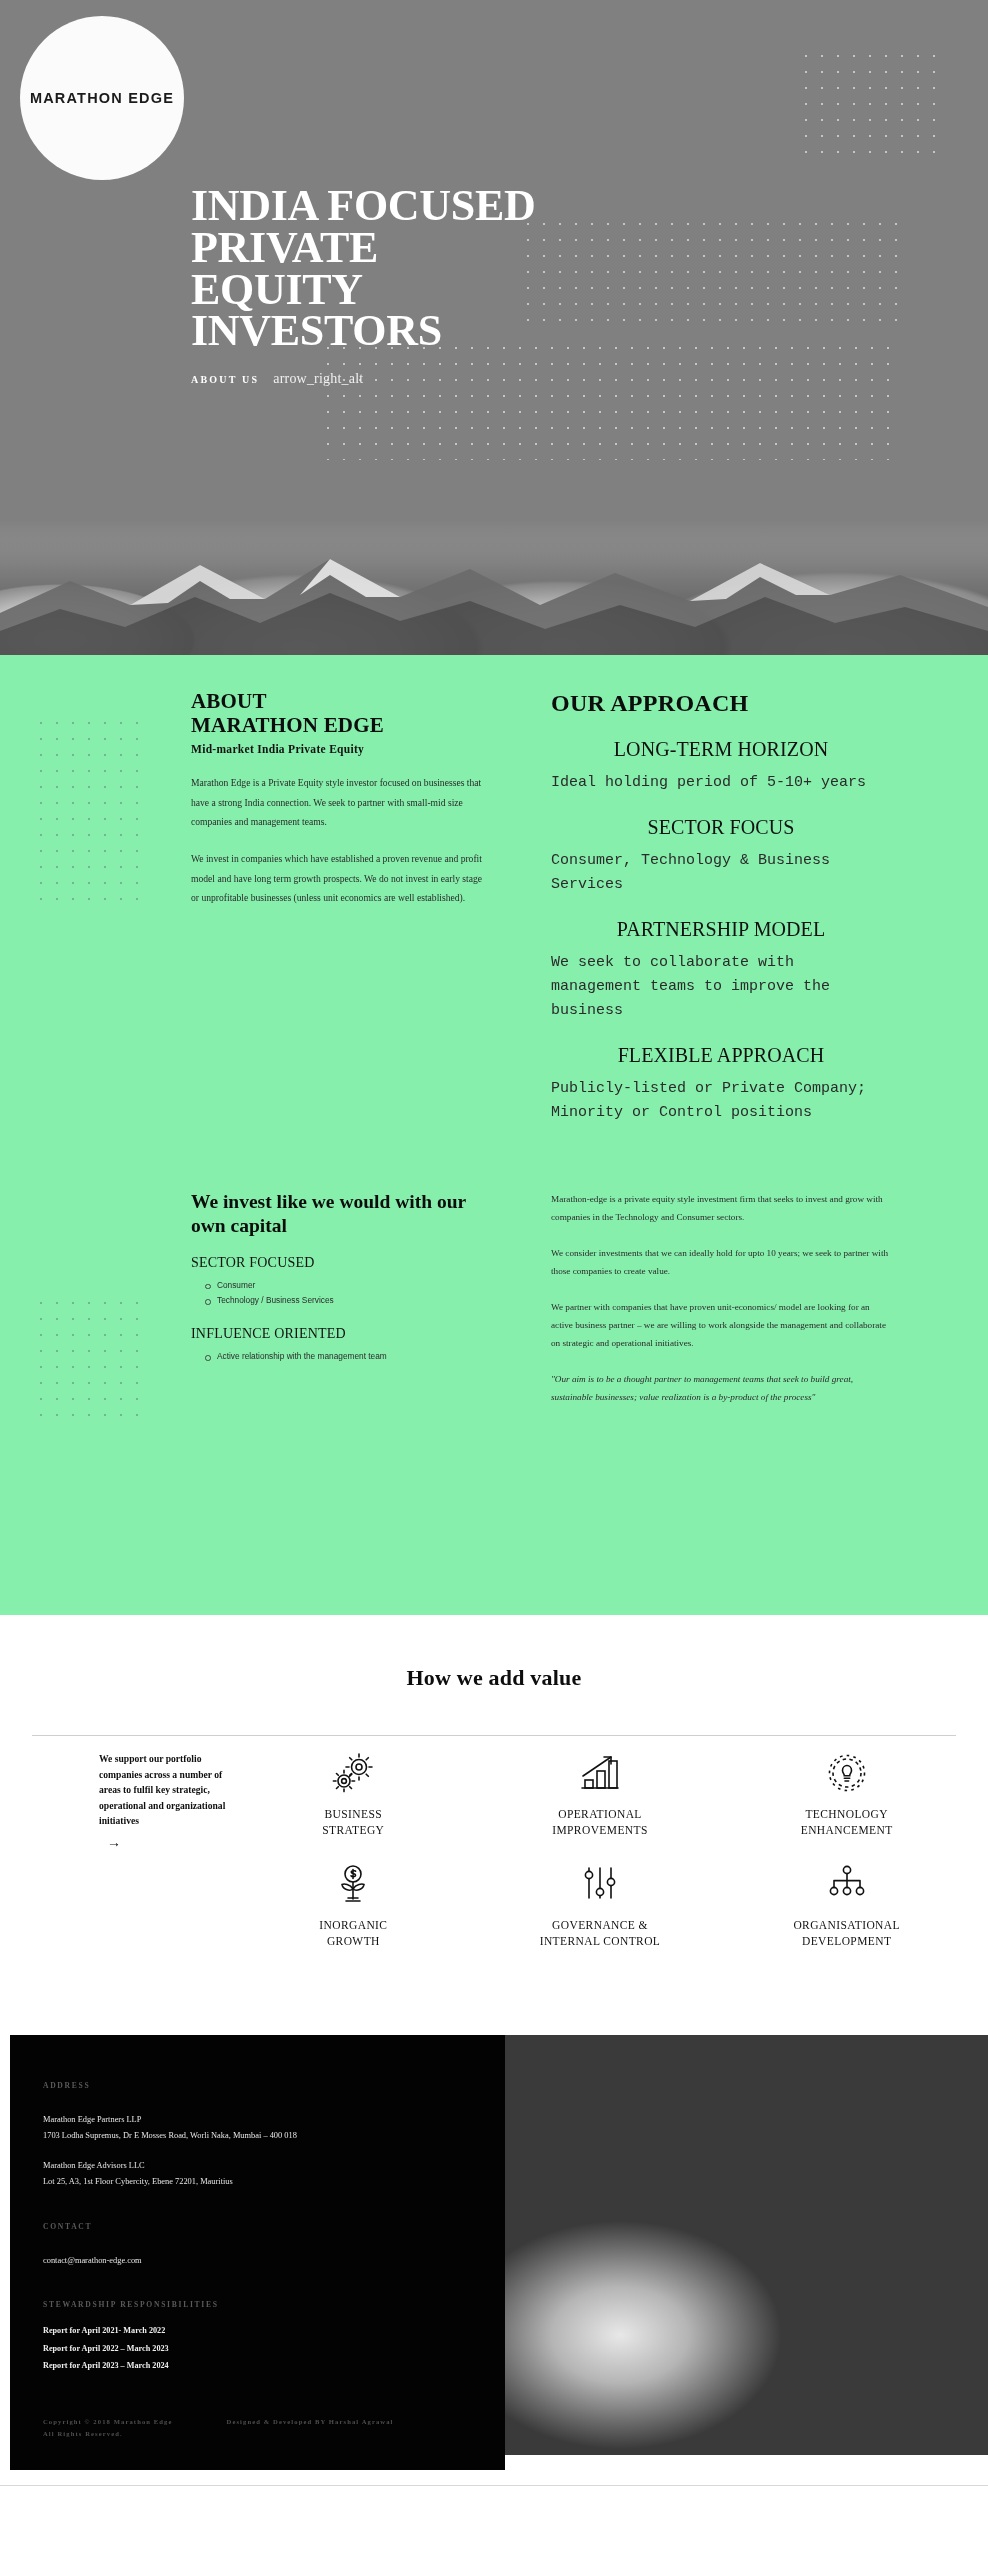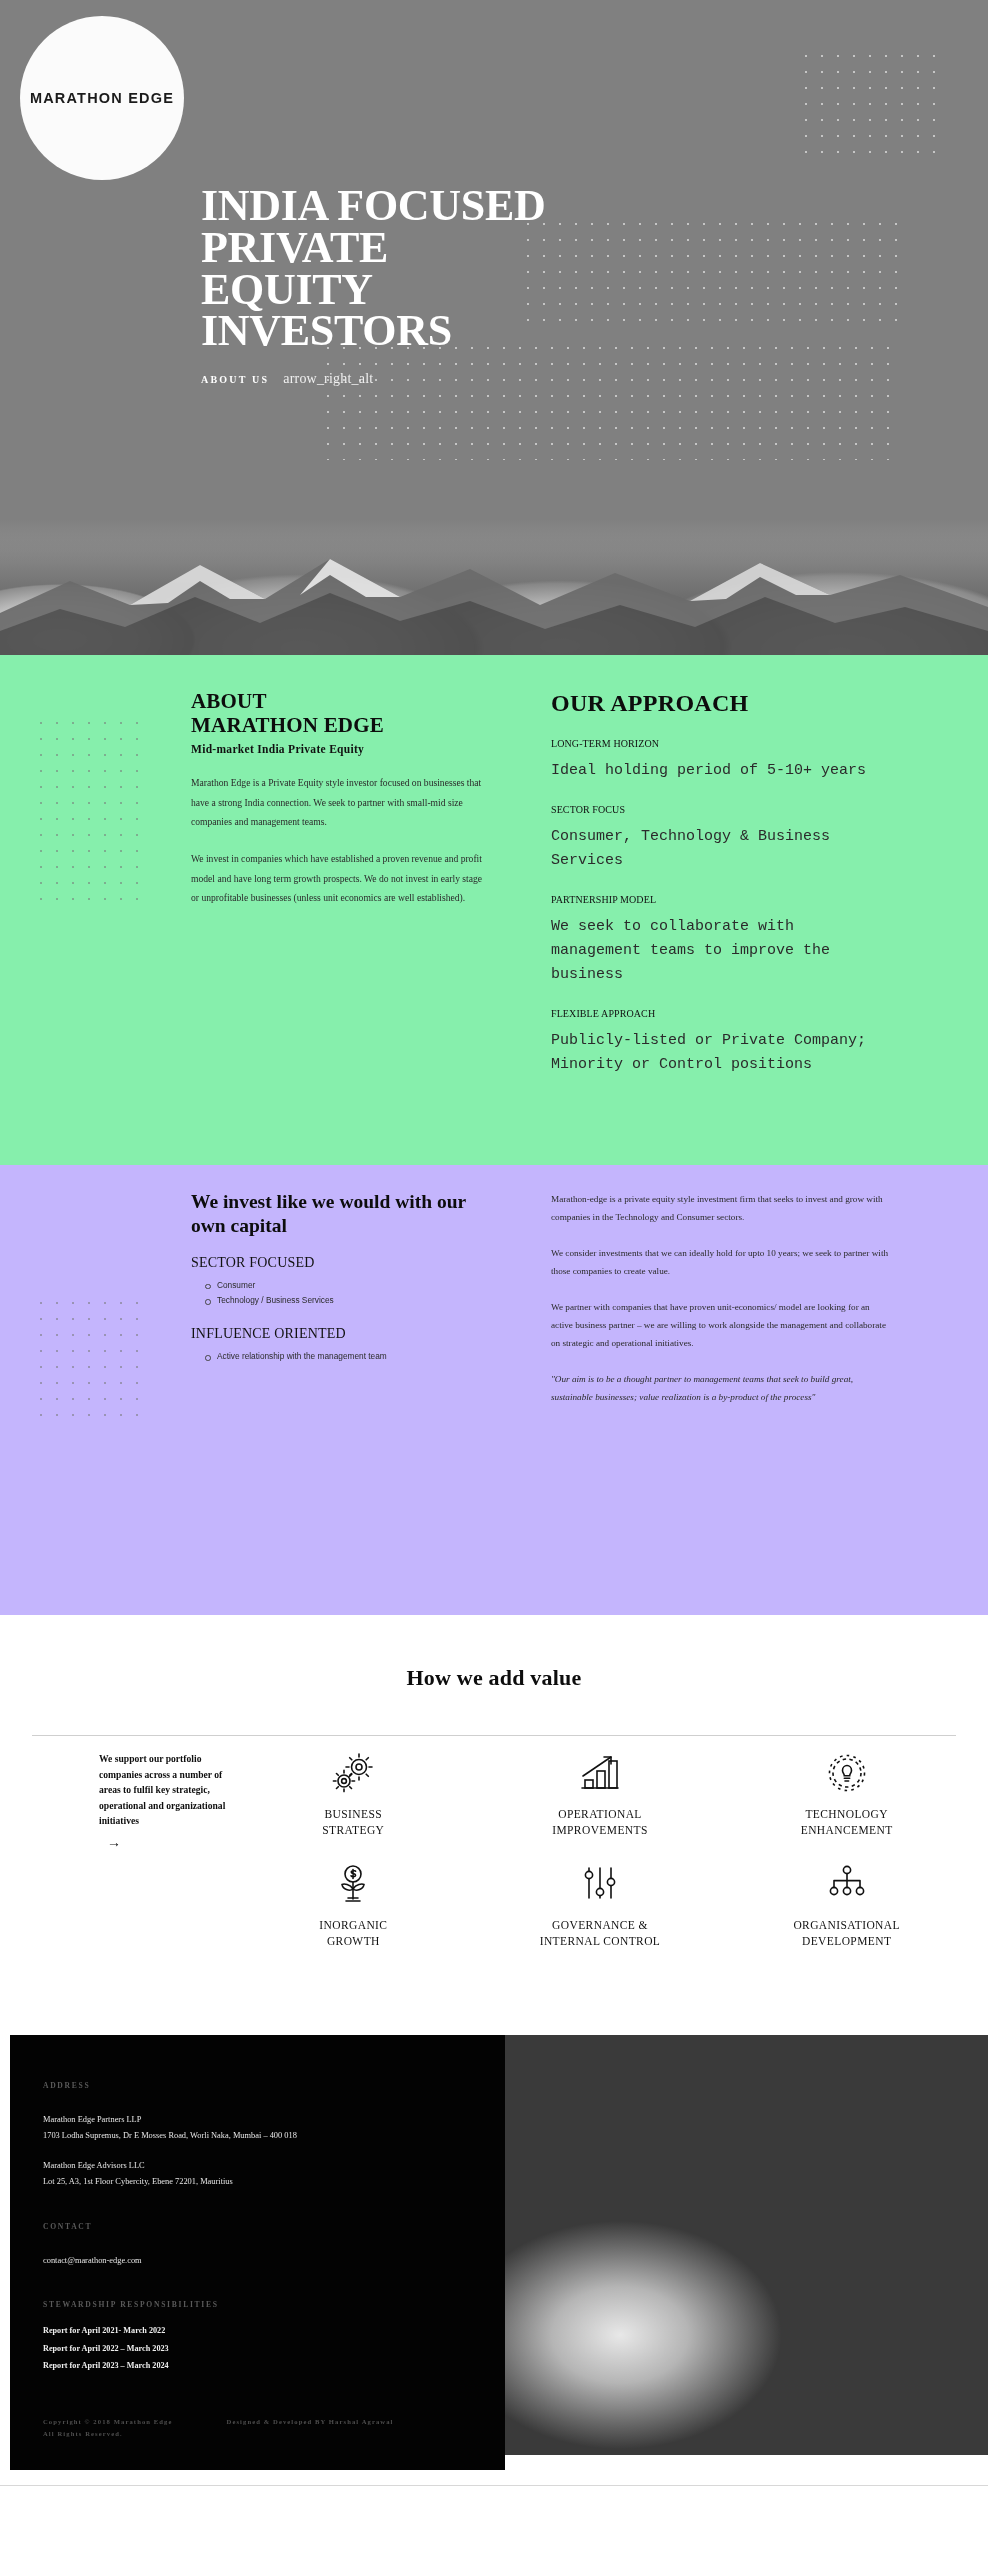--- a/index.html
+++ b/index.html
@@ -49,21 +49,20 @@
     font-size: 14.5px;
     font-weight: 700;
     letter-spacing: 1.2px;
     color: #1b1b1b;
     white-space: nowrap;
   }
   .hero-copy {
     position: absolute;
     left: 191px; top: 185px;
     width: 620px;
-    margin-left: 10px;
   }
   .hero-title {
     font-family: "Liberation Serif", serif;
     font-weight: 700;
     font-size: 44px;
     line-height: 0.95;
     color: #ffffff;
     letter-spacing: -0.3px;
   }
   .hero-cta {
@@ -144,38 +143,39 @@
     font-family: "Liberation Serif", serif;
     font-weight: 700;
     font-size: 24px;
     letter-spacing: 0.3px;
     color: #0d0d0d;
   }
   .approach-item { margin-top: 21px; }
   .approach-item h4 {
     font-family: "Liberation Serif", serif;
     font-weight: 400;
-    font-size: 10px;
+    font-size: 20px;
     letter-spacing: 0.1px;
     color: #111111;
+    text-align: center;
   }
   .approach-item p {
     font-family: Liberation Mono, monospace;
     font-size: 15px;
     line-height: 1.6;
     color: #2b2b2b;
     margin-top: 10px;
   }
 
   
   .section-invest {
     position: relative;
     width: 988px;
     height: 450px;
-    background: #c4b5fd;
+    background: #86efac;
   }
   .dg-invest { left: 33px; top: 130px; width: 115px; height: 130px; }
   .invest-inner {
     position: absolute;
     left: 191px; top: 25px;
     width: 700px;
     display: flex;
     gap: 60px;
   }
   .invest-left { width: 300px; }

